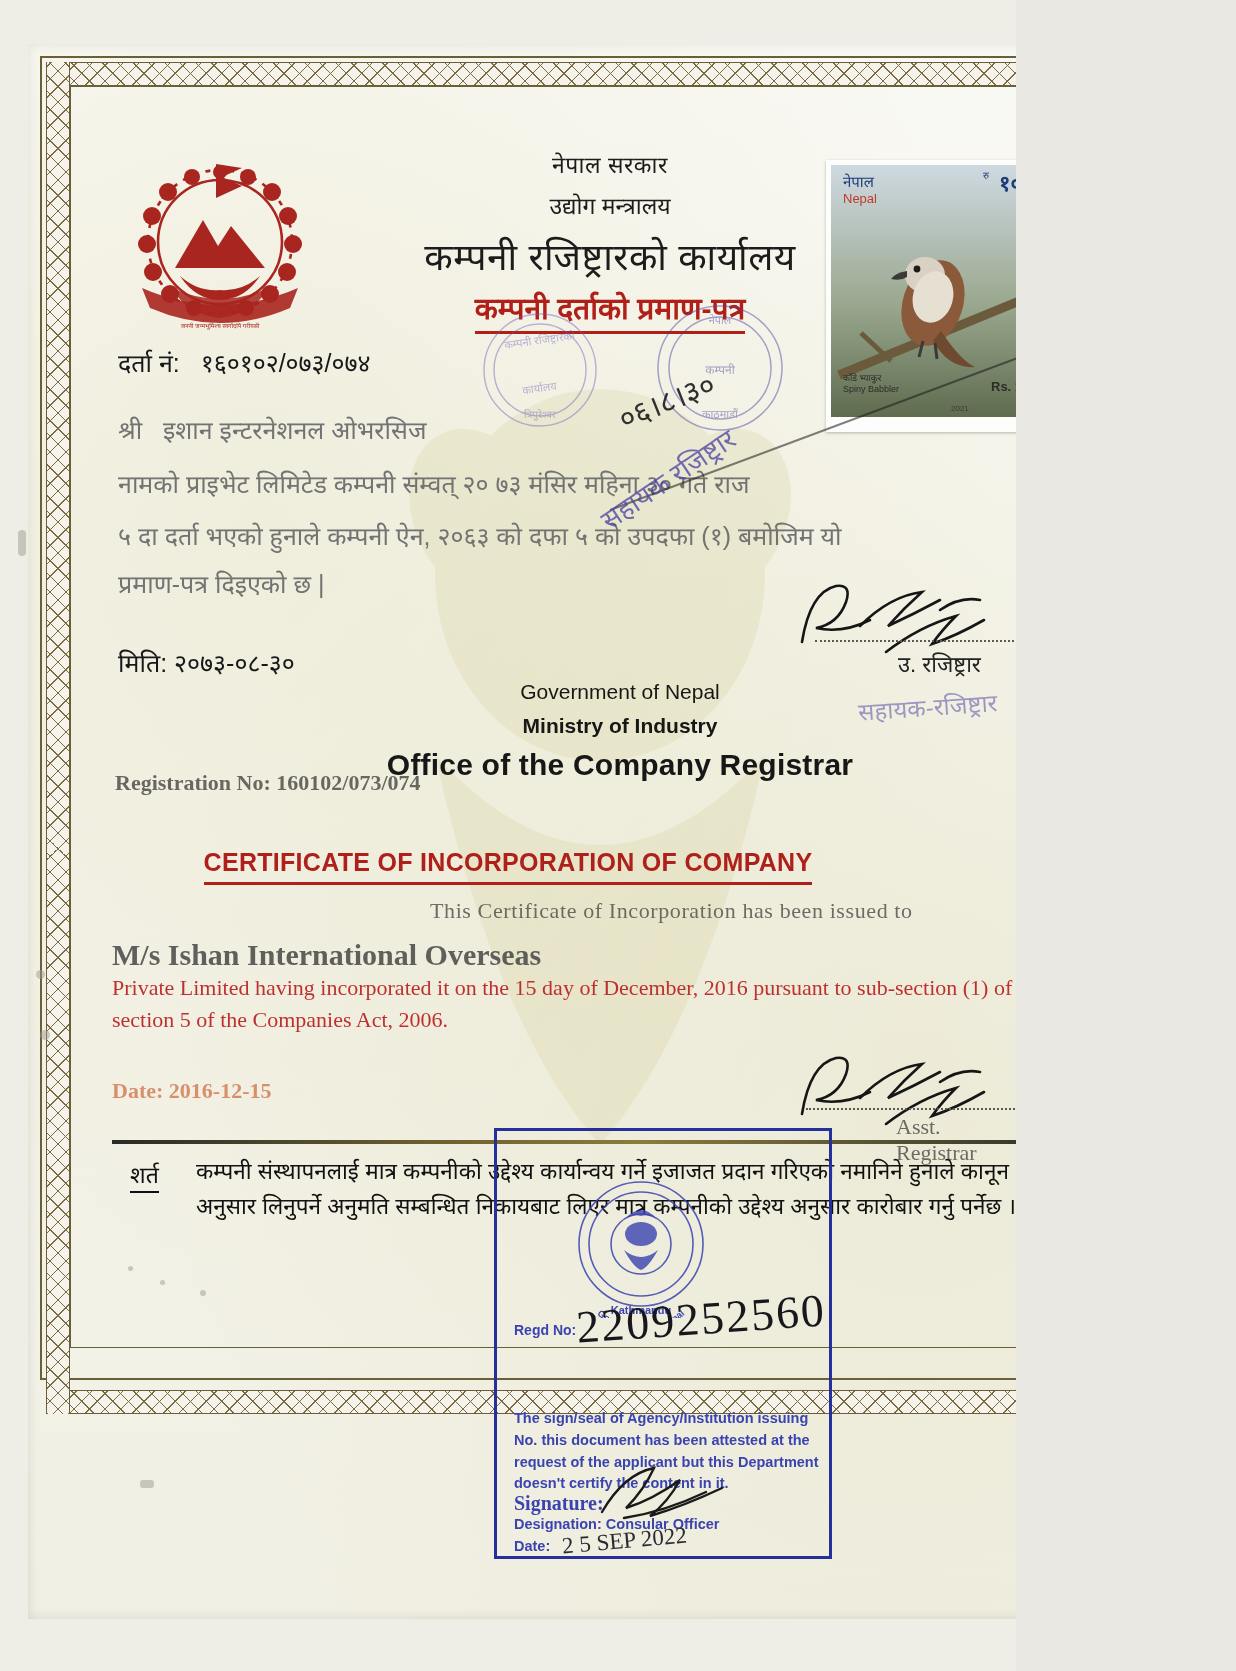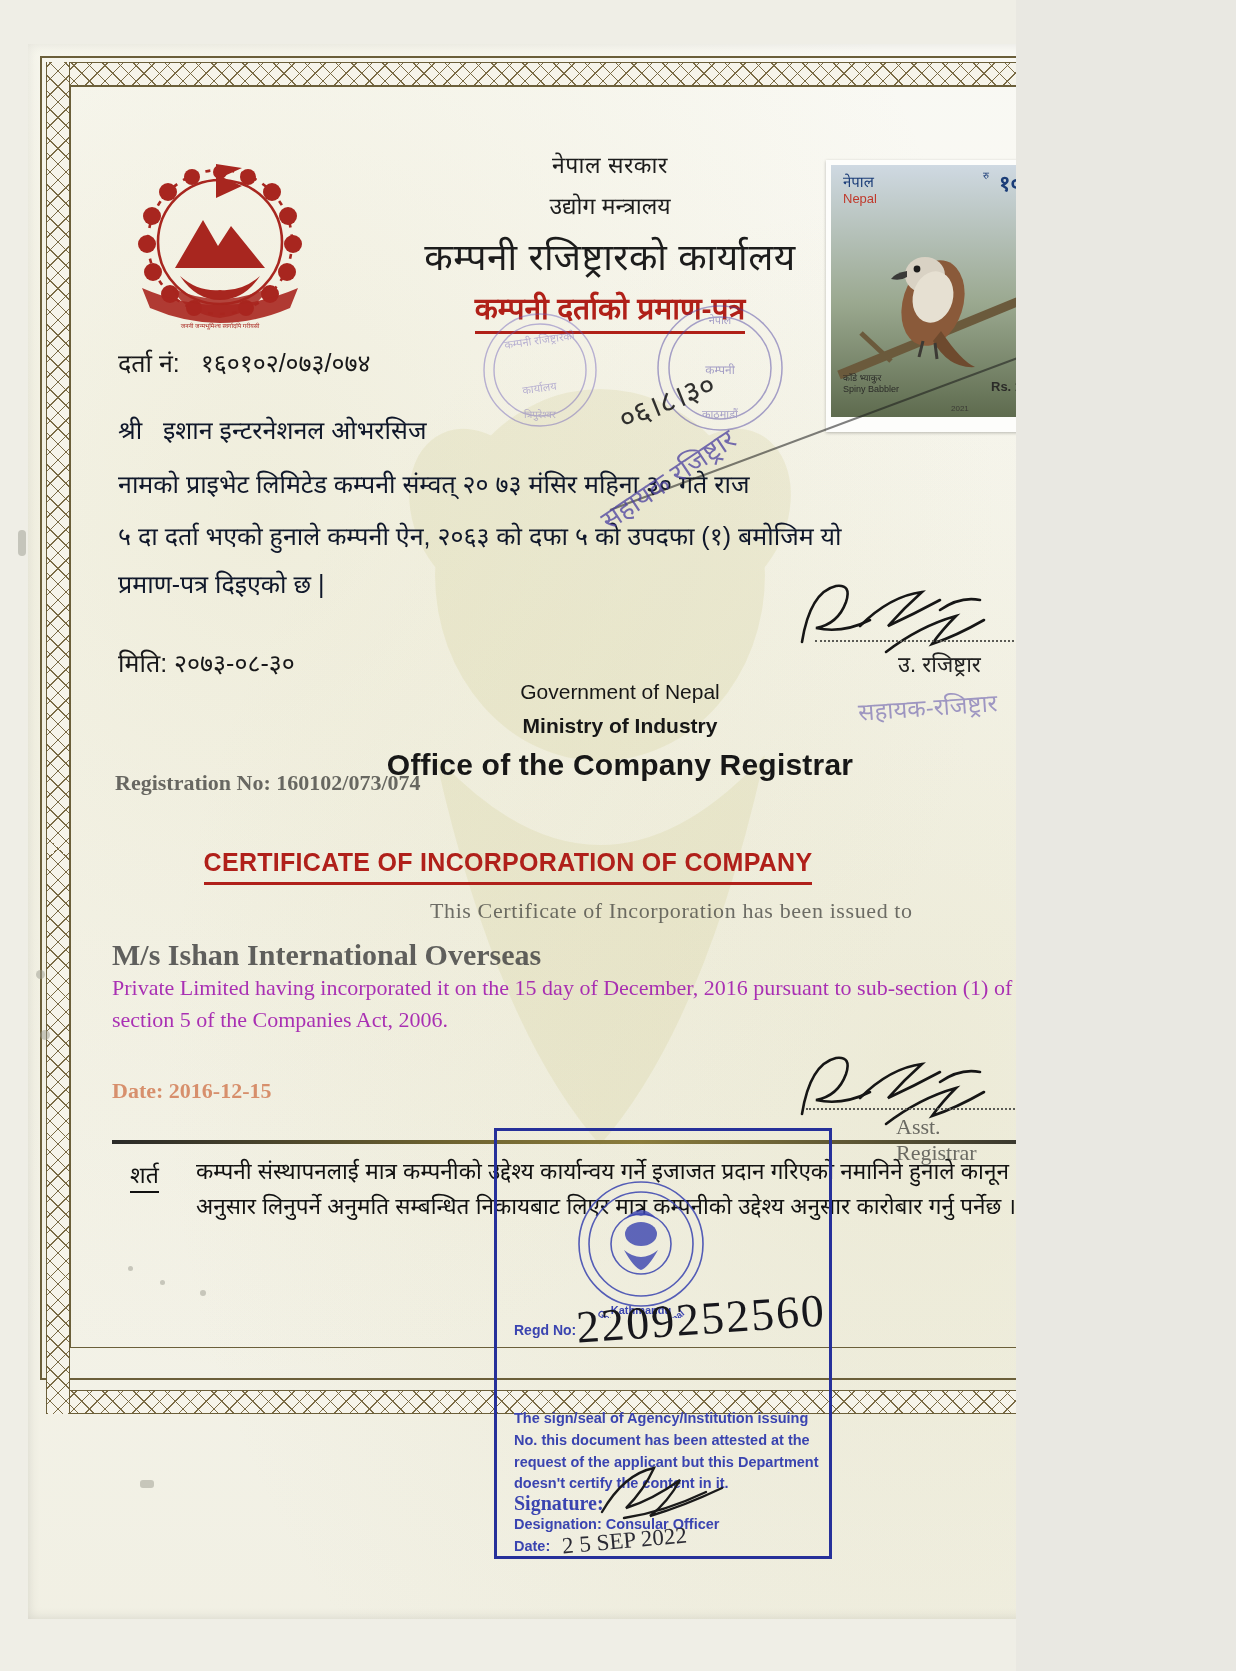--- a/index.html
+++ b/index.html
@@ -74,21 +74,21 @@
 
   
   .postage{
     position:absolute;left:826px;top:160px;width:215px;height:262px;
     background:#fdfdfb;padding:5px;
     box-shadow:0 1px 3px rgba(0,0,0,.25);
   }
 
   
   .darta{position:absolute;left:118px;top:345px;font-size:25px;color:#18181a;}
-  .nline{position:absolute;font-size:25px;color:#0f172a;white-space:nowrap;}
+  .nline{position:absolute;font-size:25px;color:#737373;white-space:nowrap;}
   .l1{left:118px;top:412px;}
   .l2{left:118px;top:466px;}
   .l3{left:118px;top:518px;}
   .l4{left:118px;top:566px;}
   .miti{position:absolute;left:118px;top:645px;font-size:25px;color:#18181a;}
 
   
   .eng{position:absolute;left:330px;top:680px;width:580px;text-align:center;color:#171717;}
   .e1{font-size:21px;}
   .e2{font-size:21px;font-weight:700;margin-top:10px;}
@@ -110,21 +110,21 @@
     position:absolute;left:430px;top:898px;width:620px;font-size:22px;
     font-family:"Liberation Serif",serif;color:#3b3b38;opacity:.72;
     letter-spacing:.6px;
   }
   .p-name{
     position:absolute;left:112px;top:938px;font-size:30px;font-weight:700;
     font-family:"Liberation Serif",serif;color:#404040;opacity:.82;
   }
   .p-body{
     position:absolute;left:112px;top:972px;width:960px;font-size:22px;
-    font-family:"Liberation Serif",serif;color:#a21caf;line-height:1.45;
+    font-family:"Liberation Serif",serif;color:#b91c1c;line-height:1.45;
     opacity:.9;
   }
   .date-en{
     position:absolute;left:112px;top:1078px;font-size:22px;font-weight:700;
     font-family:"Liberation Serif",serif;color:#c2410c;opacity:.55;
   }
 
   
   .sigline{position:absolute;border-top:2px dotted #5a5a55;}
   .sig-cap{position:absolute;font-size:22px;color:#222;}

